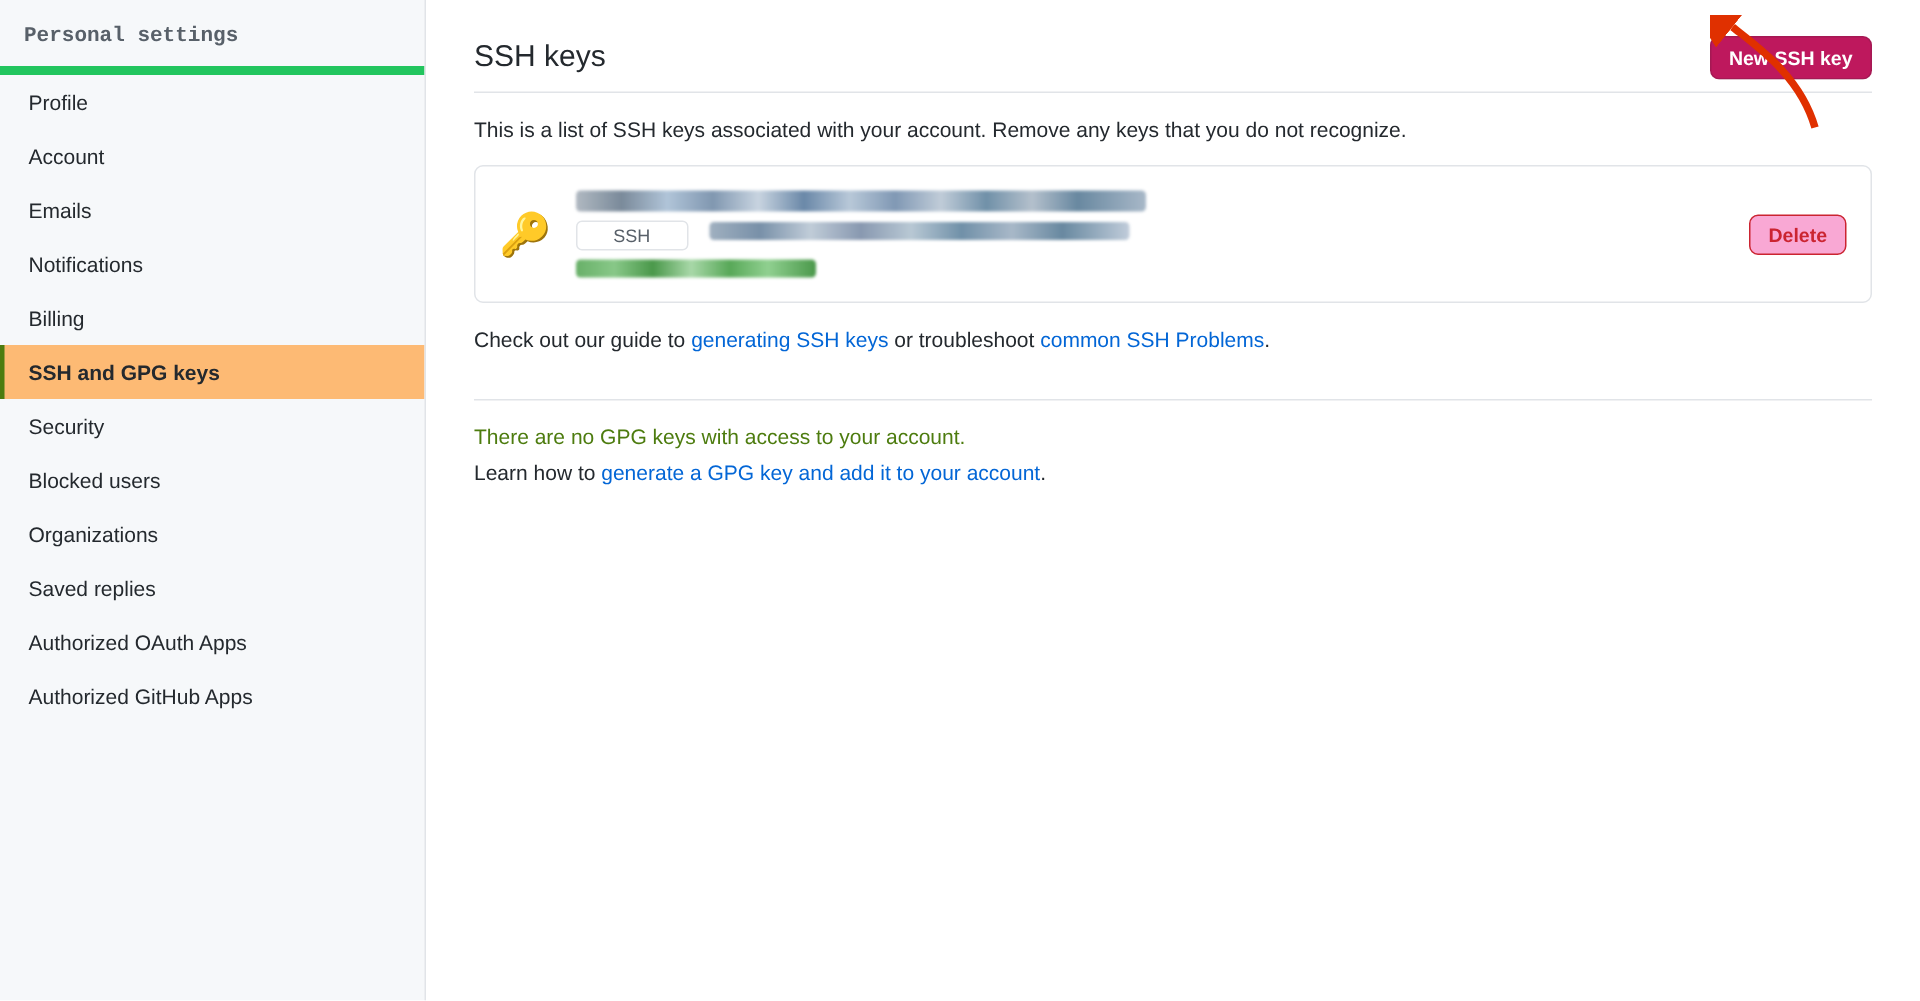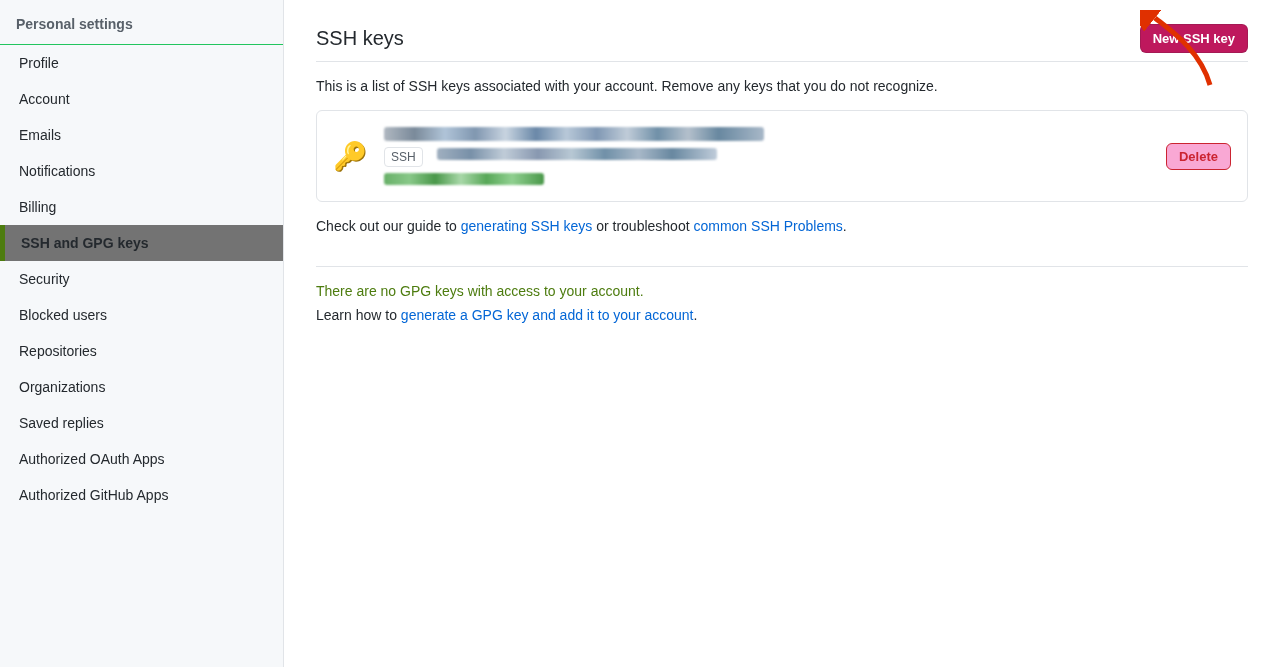--- a/index.html
+++ b/index.html
@@ -21,35 +21,36 @@
       border-right: 1px solid #e1e4e8;
       display: flex;
       flex-direction: column;
       overflow-y: auto;
     }
     .sidebar-header {
       padding: 16px 16px 12px 16px;
       font-weight: 600;
       font-size: 14px;
       color: #586069;
-      border-bottom: 1px solid #22c55e;
+      border-bottom: 6px solid #22c55e;
+      font-family: Liberation Mono, monospace;
     }
     .sidebar-item {
       display: block;
       padding: 10px 16px;
       color: #24292e;
       text-decoration: none;
       font-size: 14px;
       border-left: 3px solid transparent;
       cursor: pointer;
     }
     .sidebar-item.active {
       font-weight: 600;
-      border-left: 5px solid #4d7c0f;
-      background: #737373;
+      border-left: 3px solid #4d7c0f;
+      background: #fdba74;
       color: #24292e;
     }
 
     
     .main {
       flex: 1;
       padding: 24px 32px;
       overflow-y: auto;
       position: relative;
     }
@@ -147,21 +148,21 @@
         #68b068 0%, #88c888 16%, #4a984a 32%, #a8d8a8 48%, #58a858 64%,
         #90d090 80%, #4a984a 100%);
       border-radius: 3px;
       width: 160px;
       filter: blur(1px);
     }
     .key-badge {
       display: inline-block;
       border: 1px solid #e1e4e8;
       border-radius: 4px;
-      padding: 2px 6px;
+      padding: 2px 24px;
       font-size: 12px;
       color: #586069;
       margin-right: 8px;
       vertical-align: middle;
     }
 
     
     .guide-text {
       font-size: 14px;
       color: #24292e;
@@ -196,21 +197,20 @@
 <nav class="sidebar">
   <div class="sidebar-header">Personal settings</div>
   <a class="sidebar-item">Profile</a>
   <a class="sidebar-item">Account</a>
   <a class="sidebar-item">Emails</a>
   <a class="sidebar-item">Notifications</a>
   <a class="sidebar-item">Billing</a>
   <a class="sidebar-item active">SSH and GPG keys</a>
   <a class="sidebar-item">Security</a>
   <a class="sidebar-item">Blocked users</a>
-  <a class="sidebar-item">Repositories</a>
   <a class="sidebar-item">Organizations</a>
   <a class="sidebar-item">Saved replies</a>
   <a class="sidebar-item">Authorized OAuth Apps</a>
   <a class="sidebar-item">Authorized GitHub Apps</a>
 </nav>
 
 <main class="main">
 
   <div class="arrow-annotation">
     <svg width="80" height="80" viewBox="0 0 80 80">

